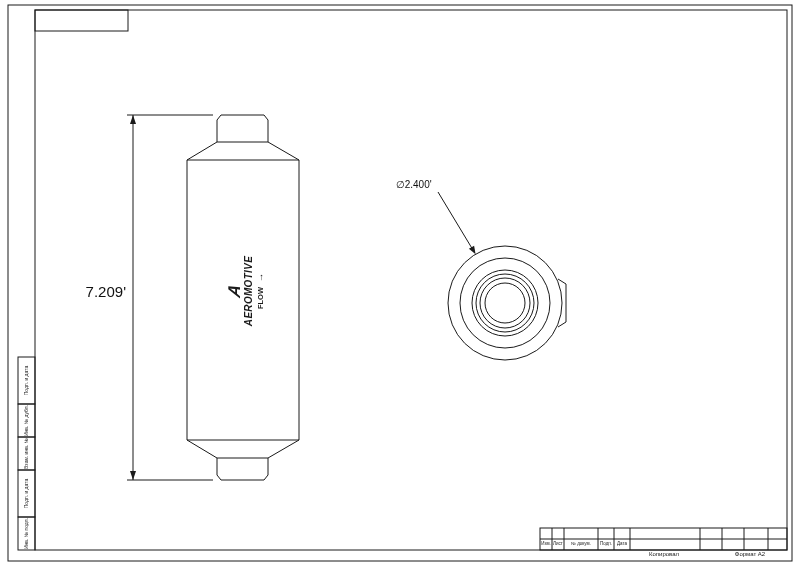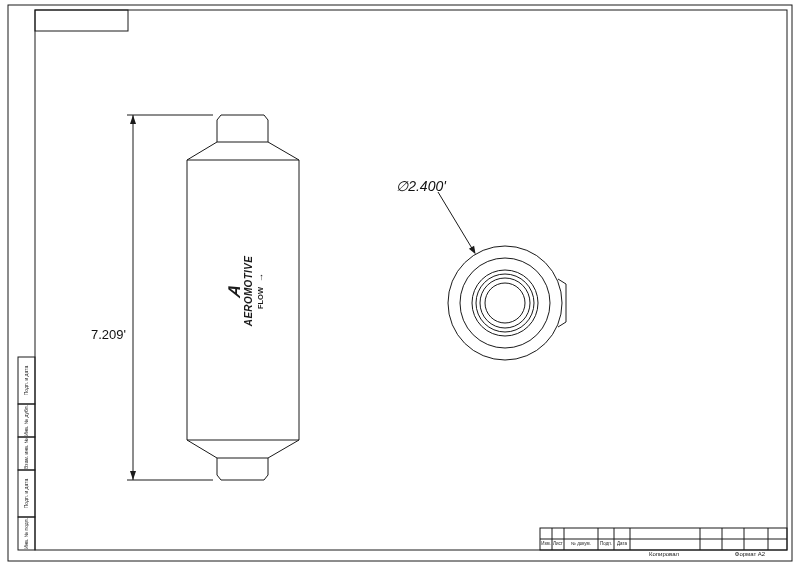--- a/index.html
+++ b/index.html
@@ -9,22 +9,22 @@
     position:relative; width:800px; height:565px;
     background:#fff; overflow:hidden; color:#1a1a1a;
   }
   svg { position:absolute; left:0; top:0; }
   svg line, svg rect, svg circle, svg path {
     stroke:#1a1a1a; fill:none; stroke-width:1;
   }
   svg polygon { fill:#1a1a1a; stroke:none; }
   .txt { position:absolute; color:#111; line-height:1.1; }
 
-  .dim-length  { left:80px;  top:284px; width:46px; font-size:13px; text-align:right;margin-top:44px; }
-  .dim-diameter{ left:396px; top:179px; width:56px; font-size:14px;font-style:italic; }
+  .dim-length  { left:80px;  top:284px; width:46px; font-size:15px; text-align:right; }
+  .dim-diameter{ left:396px; top:179px; width:56px; font-size:10px; }
 
   .logo-block {
     position:absolute; left:201px; top:268px; width:90px; height:46px;
     transform:rotate(-90deg); transform-origin:center;
     display:flex; flex-direction:column; align-items:center; justify-content:center;
     gap:1px;
   }
   .logo-mark {
     font-style:italic; font-weight:900; font-size:17px; line-height:15px;
     transform:skewX(-14deg);

